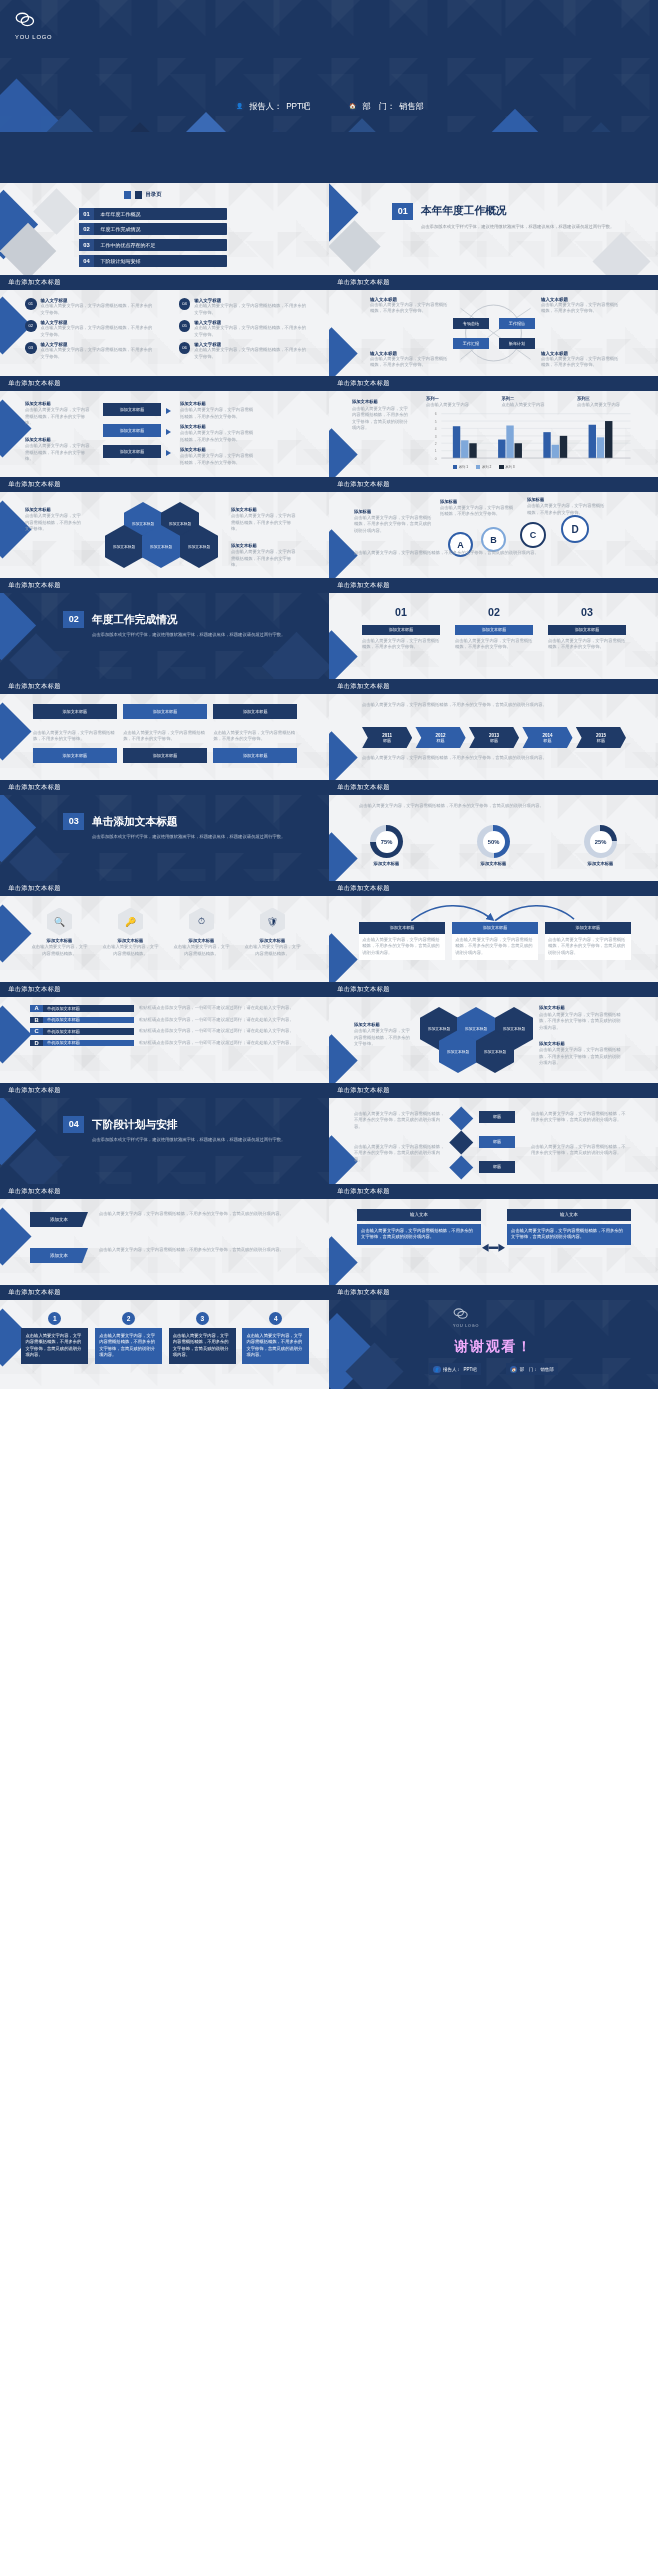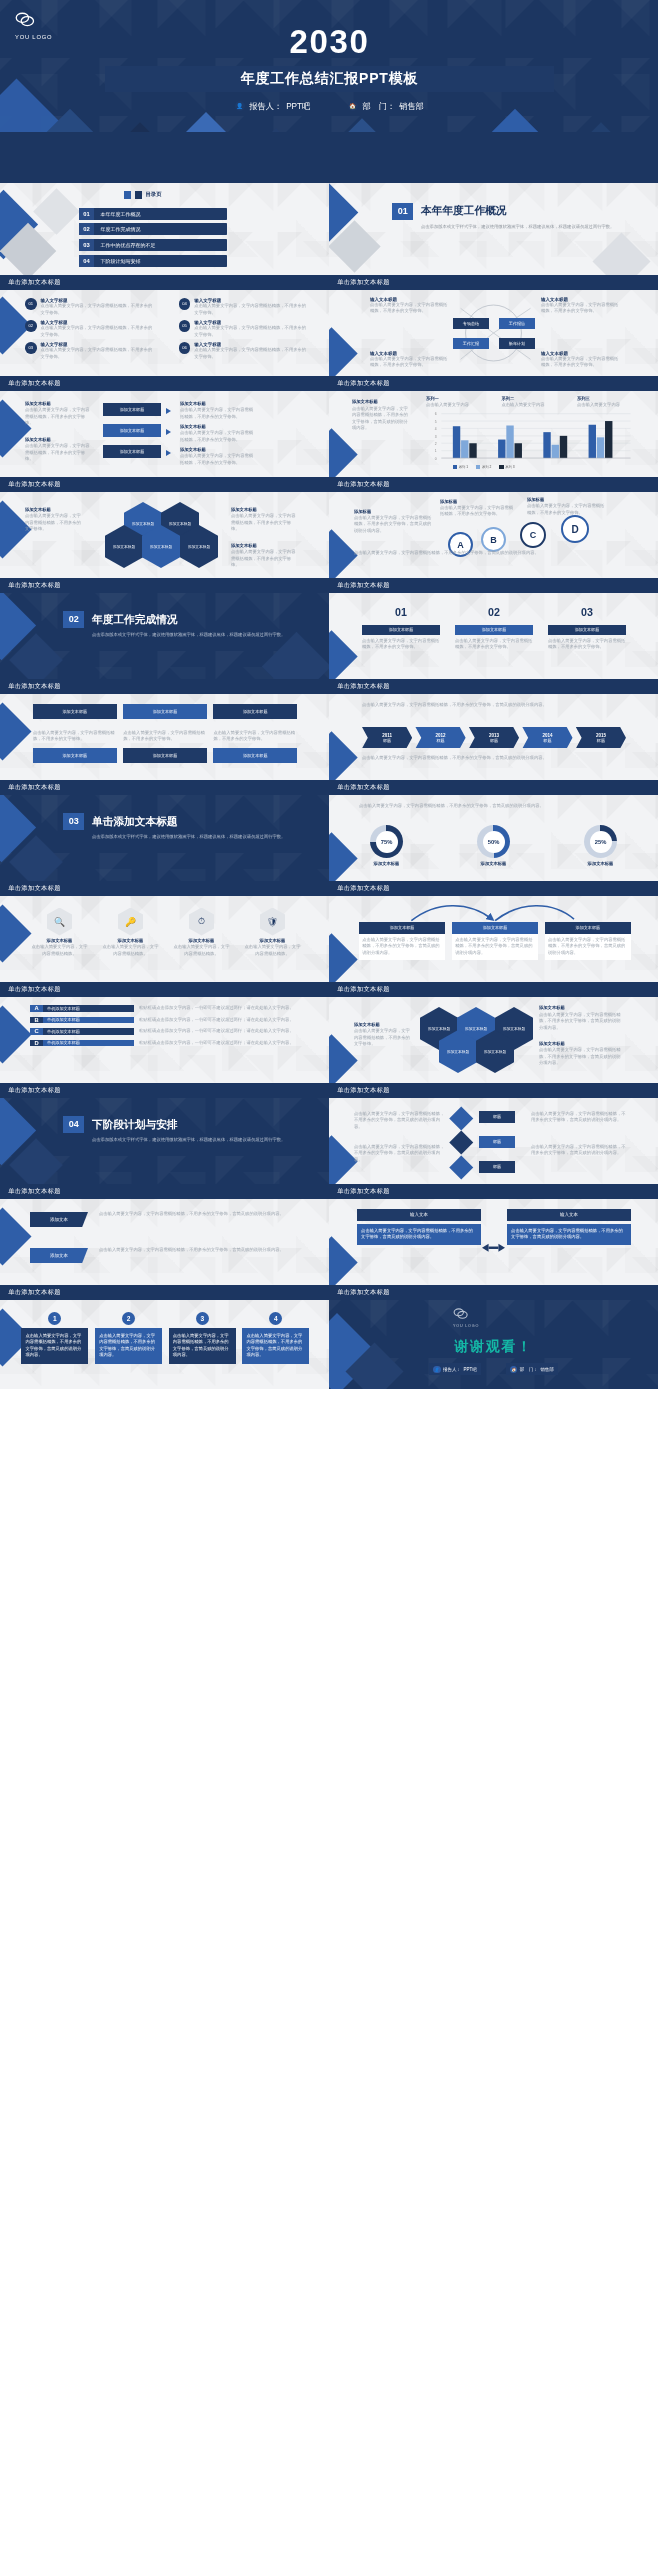--- a/index.html
+++ b/index.html
@@ -110,21 +110,21 @@
     font-size:7.4px; color:#1c3661; font-weight:700;}
 
   
   .arrowbox{
     position:relative;height:21.4px;background:#1f3a67;color:#fff;display:flex;
     flex-direction:column;align-items:center;justify-content:center;font-size:4.1px;
     clip-path: polygon(0 0, calc(100% - 5.8px) 0, 100% 50%, calc(100% - 5.8px) 100%, 0 100%, 5.8px 50%);
   }
 
   
-  .ty h2{ color:#14b8a6; font-size:14px; font-weight:700; letter-spacing:1.6px;}
+  .ty h2{ color:#f0abfc; font-size:14px; font-weight:700; letter-spacing:1.6px;}
   .circlenum{
     width:13px;height:13px;border-radius:50%;background:#2f5ea8;color:#fff;
     display:flex;align-items:center;justify-content:center;font-size:6.6px;font-weight:700;
   }
   .pill{ background:#1f3a67; color:#fff; font-size:4.5px; padding:2.5px 4.1px; }
 </style>
 </head>
 <body>
 
 <div class="deck">
@@ -143,24 +143,20 @@
     <div class="cover-bottom"></div>
 
     <div class="logo">
       <svg width="21.4" height="16.5" viewBox="0 0 26 20">
         <ellipse cx="9" cy="7" rx="7.5" ry="5.5" fill="none" stroke="#ffffff" stroke-width="1.6"></ellipse>
         <ellipse cx="15" cy="11" rx="7.5" ry="5.5" fill="none" stroke="#ffffff" stroke-width="1.6"></ellipse>
       </svg>
       <div class="lg-txt">YOU LOGO</div>
     </div>
 
-    <div class="yr">2030</div>
-    <div class="titlebar">
-      <span>年度工作总结汇报PPT模板</span>
-    </div>
     <div class="meta">
       <div class="it">
         <span class="ic-circle">👤</span>
         <span>报告人：</span>
         <span>PPT吧</span>
       </div>
       <div class="it">
         <span class="ic-circle">🏠</span>
         <span>部　门：</span>
         <span>销售部</span>

